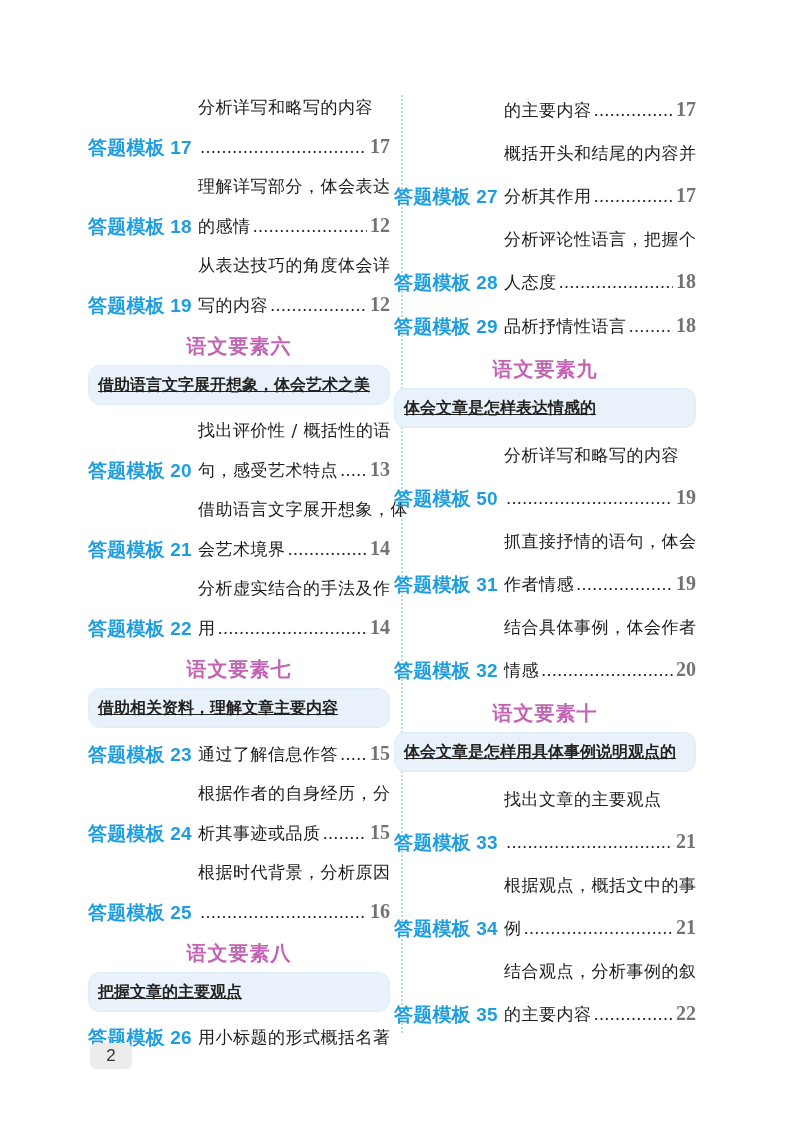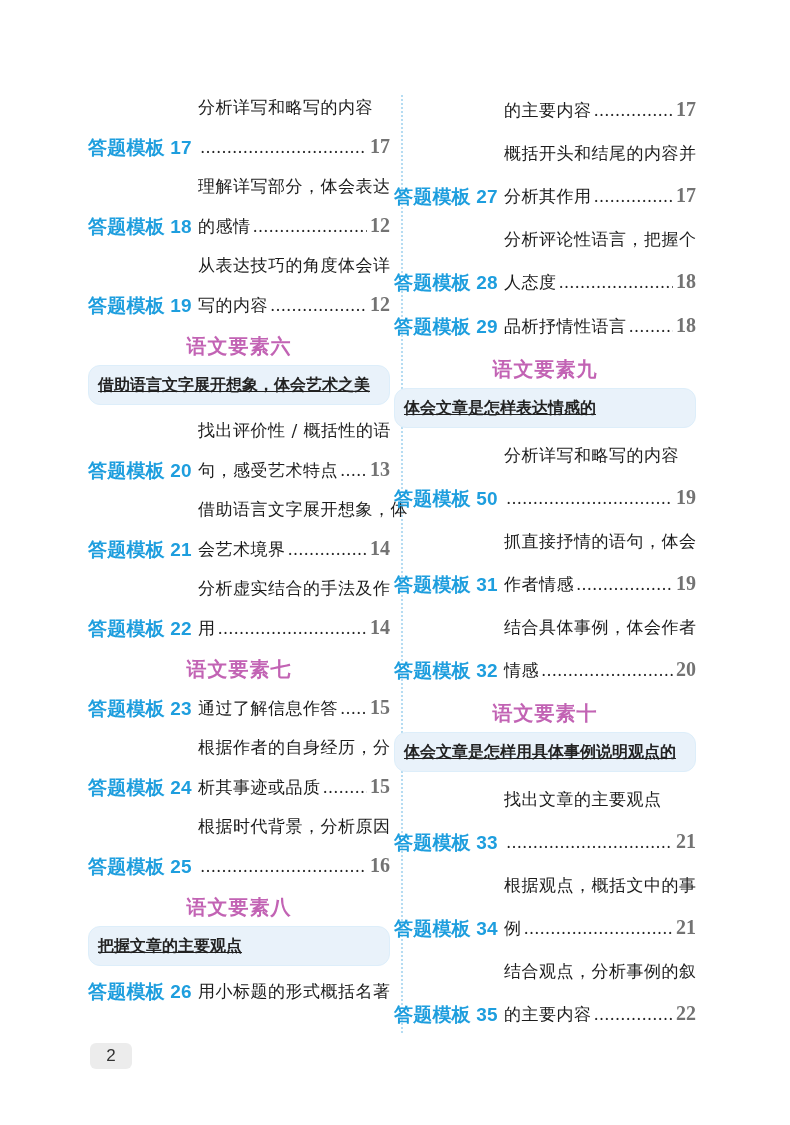--- a/index.html
+++ b/index.html
@@ -193,20 +193,21 @@
           </div>
         <div class="dline">
             <span class="t">用</span>
             <span class="dots">………………………………………………………………</span>
             <span class="pg">14</span>
           </div>
       </div>
     </div>
 
     <div class="section">语文要素七</div>
+    <div class="subtitle"><span>借助相关资料，理解文章主要内容</span></div>
 
     <div class="entry">
       <span class="lbl">答题模板 23</span>
       <div class="desc">
         <div class="dline">
             <span class="t">通过了解信息作答</span>
             <span class="dots">………………………………………………………………</span>
             <span class="pg">15</span>
           </div>
       </div>

